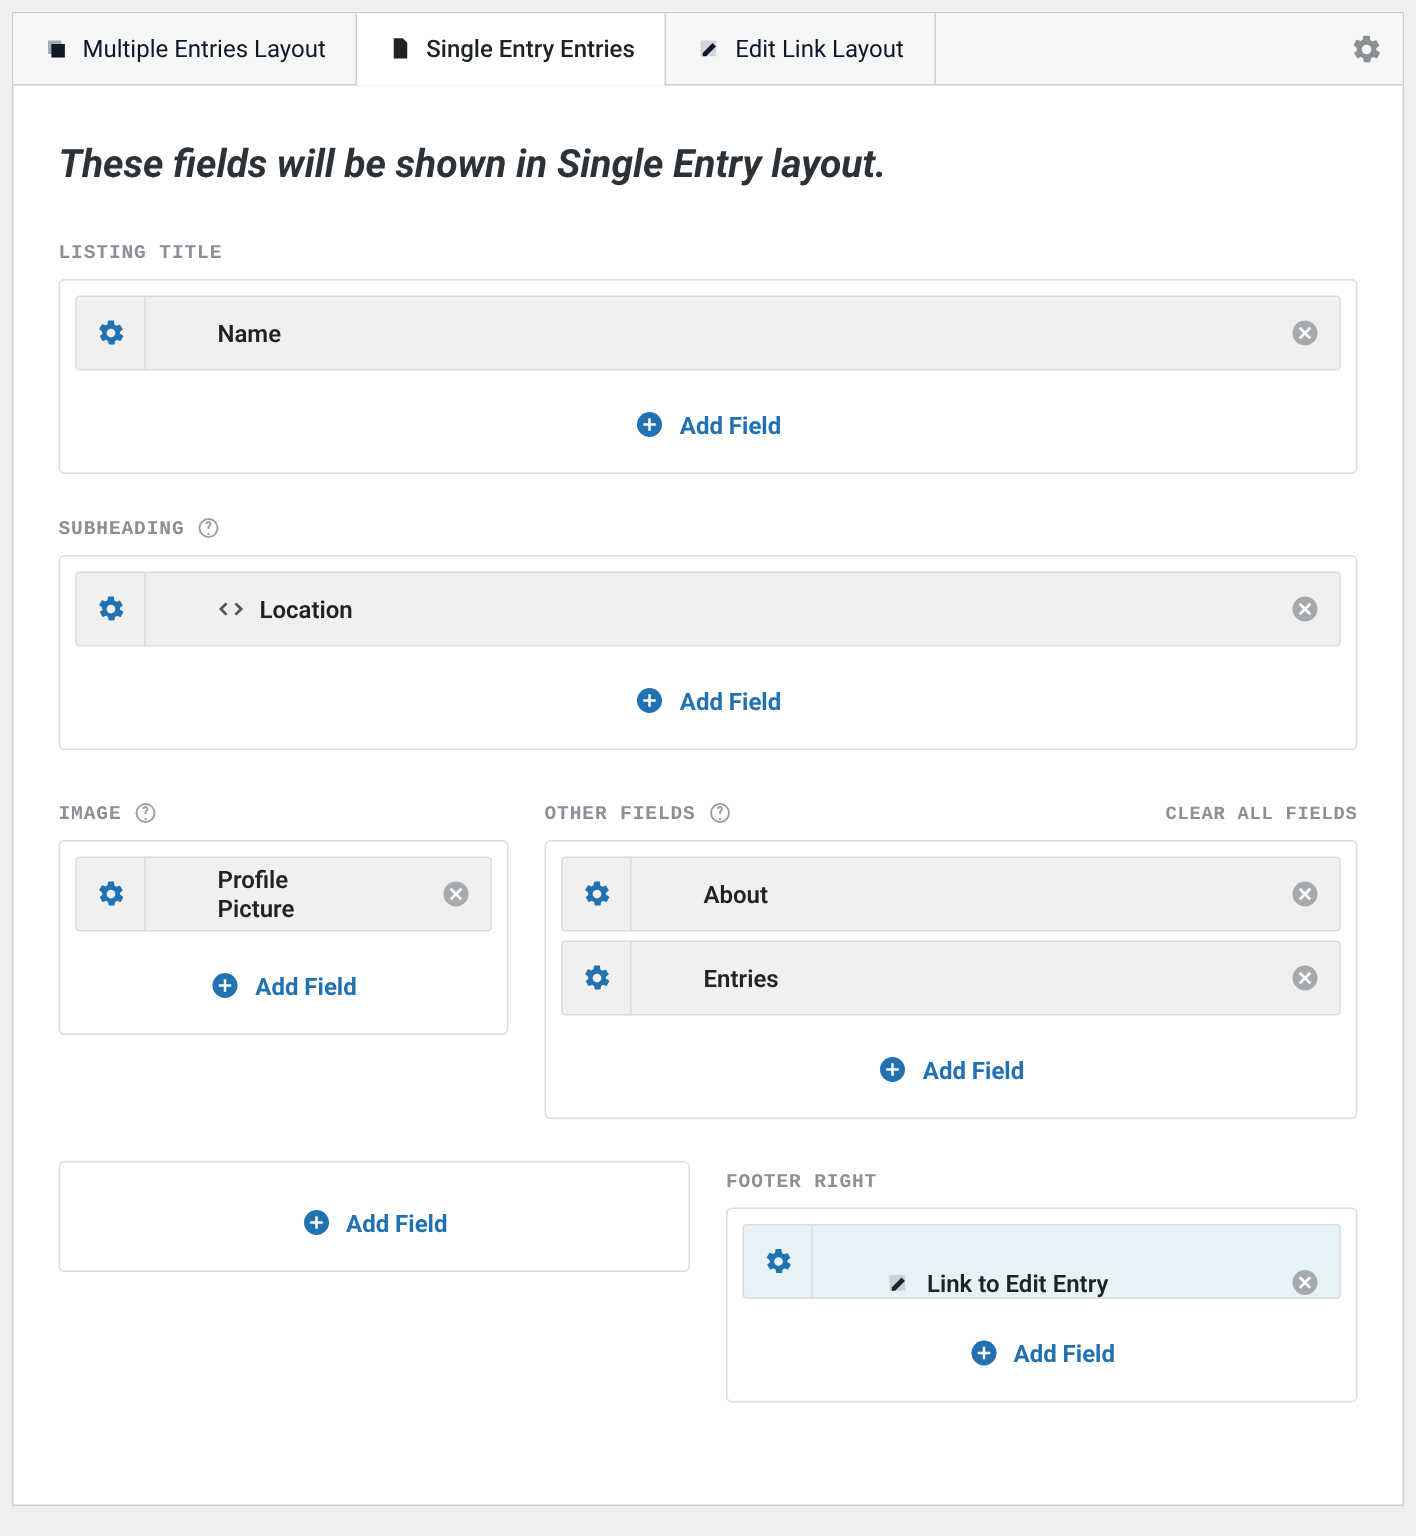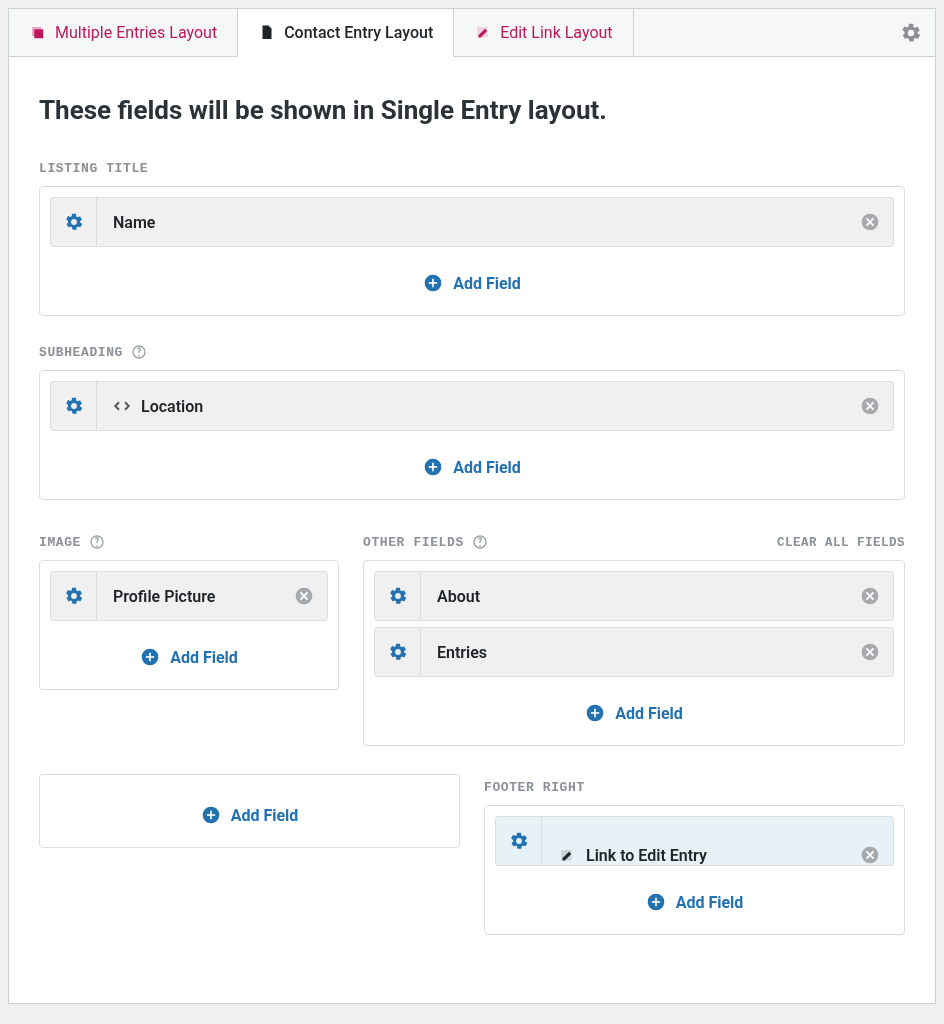--- a/index.html
+++ b/index.html
@@ -20,21 +20,21 @@
     background: #f6f7f7;
     border-bottom: 1px solid #ccd0d4;
     position: relative;
   }
   .tab {
     display: flex;
     align-items: center;
     gap: 8px;
     padding: 14px 20px;
     font-size: 16px;
-    color: #be185d;
+    color: #0f172a;
     border-right: 1px solid #ccd0d4;
     background: #f6f7f7;
     cursor: pointer;
     position: relative;
   }
   .tab.active {
     background: #fff;
     color: #1d2327;
     font-weight: 500;
   }
@@ -46,21 +46,21 @@
   }
   .tab svg { width:18px; height:18px; flex:0 0 18px; }
   .tabs-spacer { flex:1; }
   .settings-btn {
     display:flex; align-items:center; justify-content:center;
     width:48px; color:#8c8f94; cursor:pointer;
   }
   .settings-btn svg { width:22px; height:22px; }
 
   .content { padding: 24px 30px 40px; }
-  h2.page-title { font-size: 26px; font-weight:700; margin: 14px 0 36px; color:#2c3338; }
+  h2.page-title { font-size: 26px; font-weight:700; margin: 14px 0 36px; color:#2c3338;font-style:italic; }
 
   .section-hdr {
     display:flex; align-items:flex-end; justify-content:space-between;
     margin: 6px 0 10px;
     font-family: Liberation Mono, monospace;
   }
   .section-label {
     display:flex; align-items:center; gap:8px;
     font-size:13px; font-weight:600; letter-spacing:.6px;
     text-transform:uppercase; color:#8a8f98;
@@ -73,21 +73,21 @@
 
   .drop-zone {
     border:1px solid #dcdcde; border-radius:4px;
     padding:10px; background:#fff; margin-bottom:28px;
   }
 
   .field-row {
     display:flex; align-items:center;
     background:#f0f0f1;
     border:1px solid #dcdcde; border-radius:3px;
-    margin-bottom:6px; height:50px;
+    margin-bottom:6px; height:50px;gap:32px;
   }
   .field-row:last-of-type { margin-bottom:0; }
   .field-row.highlight { background:#e6f2f5;align-items:flex-end; }
   .gear-cell {
     width:46px; display:flex; align-items:center; justify-content:center;
     border-right:1px solid #dcdcde; height:100%;
     color:#2271b1; cursor:pointer;
   }
   .gear-cell svg { width:20px; height:20px; }
   .field-title {
@@ -159,21 +159,21 @@
     <div class="tab">
       <svg viewBox="0 0 24 24">
           <use href="#i-layers"></use>
         </svg>
       <span>Multiple Entries Layout</span>
     </div>
     <div class="tab active">
       <svg viewBox="0 0 24 24">
           <use href="#i-doc"></use>
         </svg>
-      <span>Contact Entry Layout</span>
+      <span>Single Entry Entries</span>
     </div>
     <div class="tab">
       <svg viewBox="0 0 24 24">
           <use href="#i-edit"></use>
         </svg>
       <span>Edit Link Layout</span>
     </div>
     <div class="tabs-spacer"></div>
     <div class="settings-btn">
       <svg viewBox="0 0 24 24">

